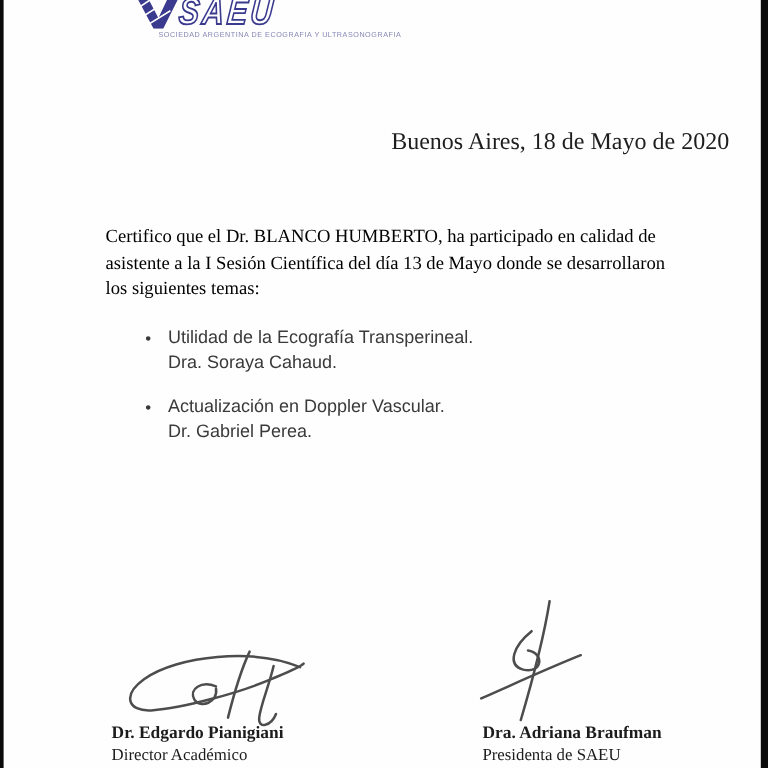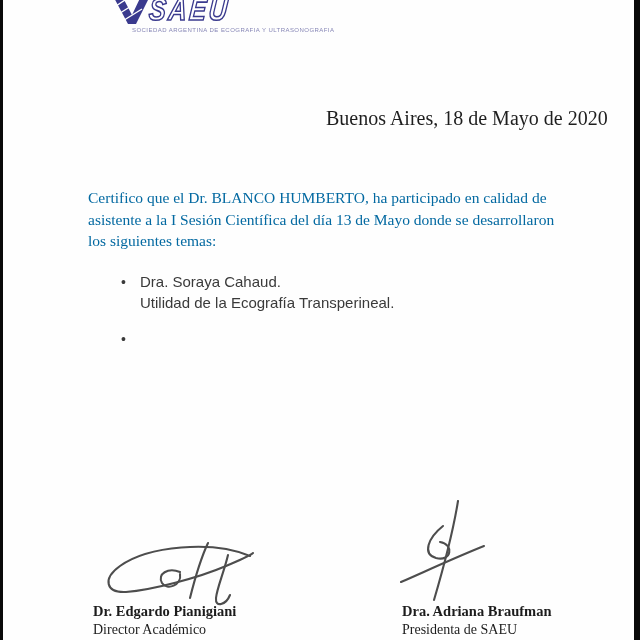--- a/index.html
+++ b/index.html
@@ -64,21 +64,21 @@
     white-space: nowrap;
   }
 
   
   .body-par {
     position: absolute;
     left: 88px; top: 187px;
     width: 476px;
     font-size: 15.5px;
     line-height: 21.5px;
-    color: #0369a1;
+    color: #000000;
     margin: 0;
   }
 
   
   .topics {
     position: absolute;
     left: 121px; top: 272px;
     margin: 0; padding: 0;
     list-style: none;
     font-family: "Liberation Sans", sans-serif;
@@ -153,26 +153,30 @@
   </div>
 
   <div class="date-line">Buenos Aires, 18 de Mayo de 2020</div>
 
   <p class="body-par">Certifico que el Dr. BLANCO HUMBERTO, ha participado en calidad de asistente a la I Sesión Científica del día 13 de Mayo donde se desarrollaron los siguientes temas:</p>
 
   <ul class="topics">
     <li class="topic-item">
       <span class="topic-bullet">•</span>
       <span class="topic-text">
+        <div>Utilidad de la Ecografía Transperineal.</div>
         <div>Dra. Soraya Cahaud.</div>
-        <div>Utilidad de la Ecografía Transperineal.</div>
       </span>
     </li>
     <li class="topic-item">
       <span class="topic-bullet">•</span>
+      <span class="topic-text">
+        <div>Actualización en Doppler Vascular.</div>
+        <div>Dr. Gabriel Perea.</div>
+      </span>
     </li>
   </ul>
 
   <svg class="sig-svg sig-left" width="160" height="66" viewBox="0 0 160 66" aria-hidden="true">
     <path d="M 150,16 C 112,0 48,6 20,26 C 2,39 6,53 26,52 C 52,50 98,38 126,26 C 140,20 150,16 153,13"></path>
     <path d="M 108,3 C 100,20 94,42 90,58"></path>
     <path d="M 128,15 C 124,32 117,48 116,58 C 115,68 126,65 130,55"></path>
     <path d="M 80,32 C 68,27 57,34 62,43 C 67,51 82,45 80,34"></path>
   </svg>
 

